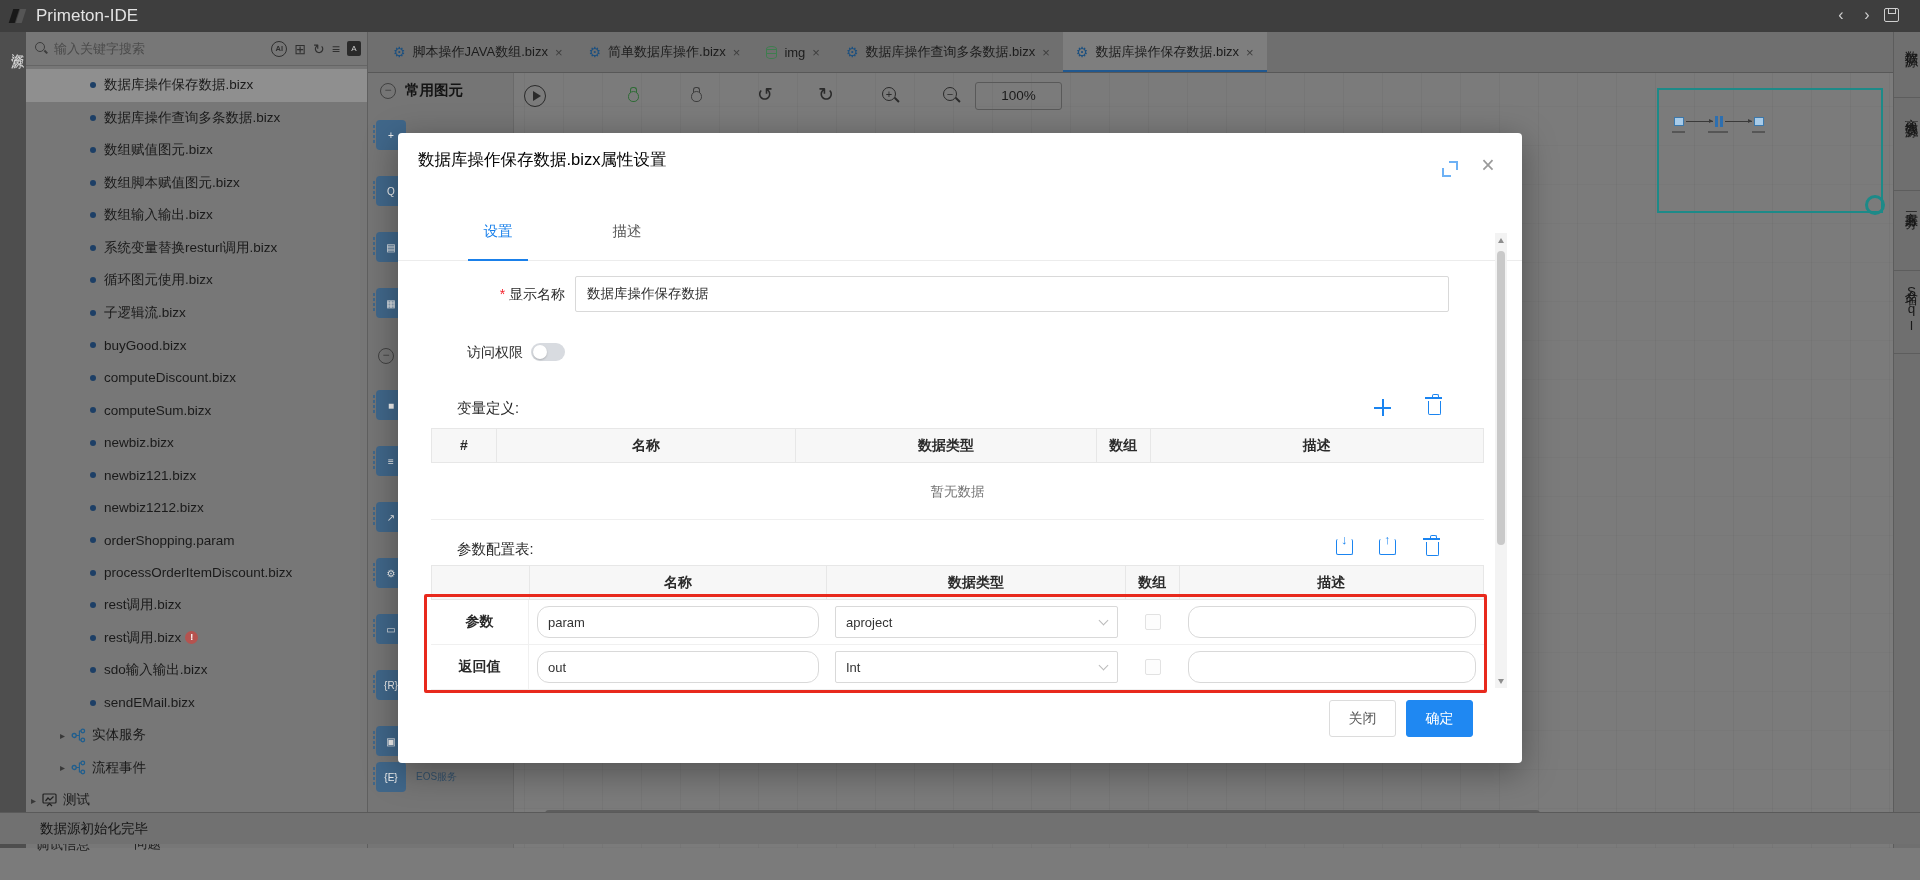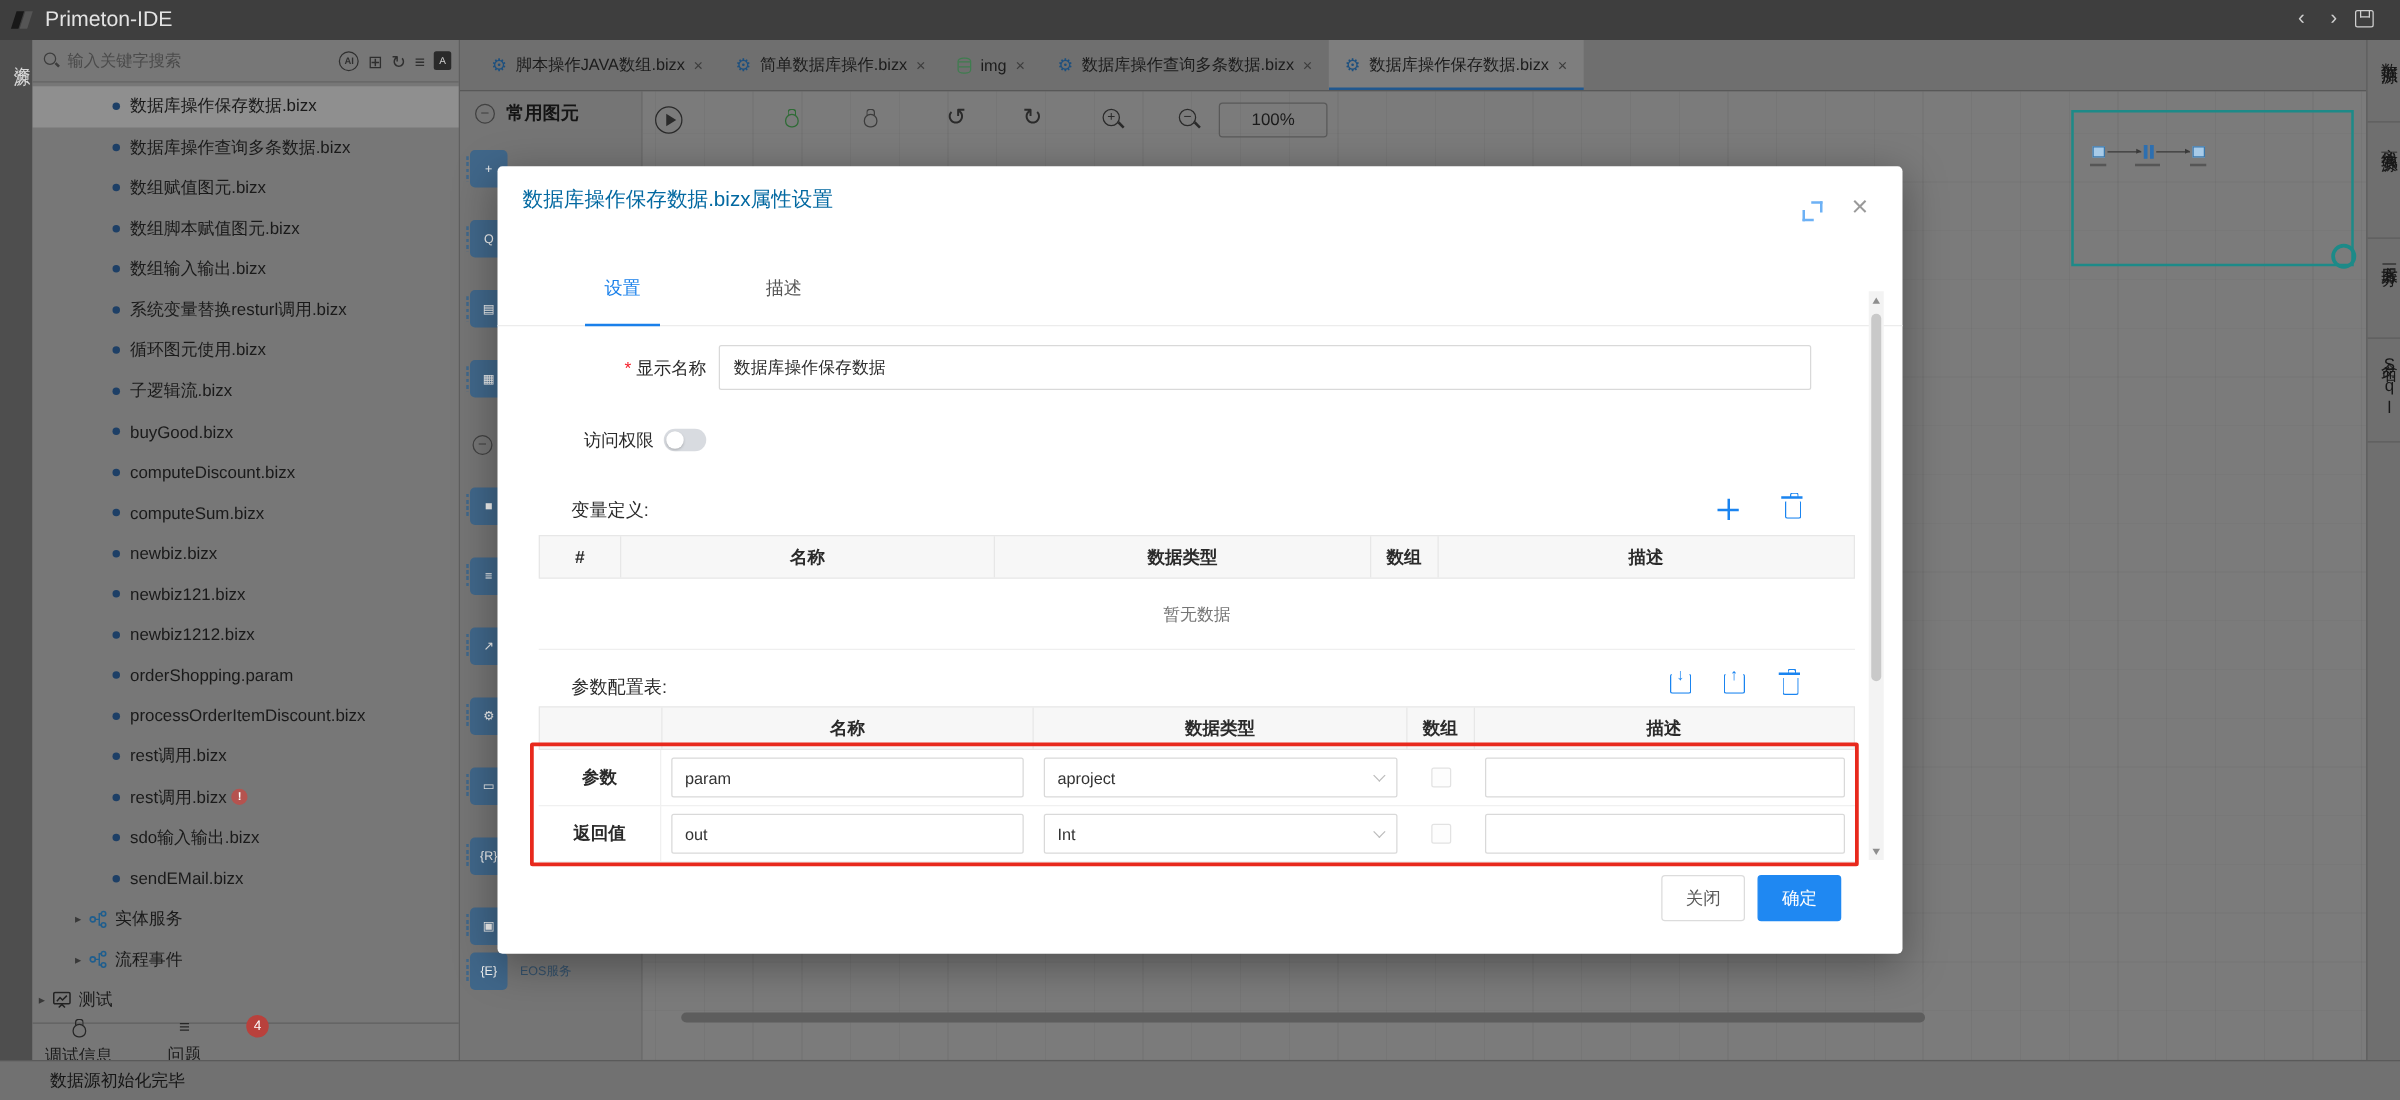--- a/index.html
+++ b/index.html
@@ -94,26 +94,26 @@
   .mlabel { position:absolute; top:41px; height:2px; background:#565656; }
   #mm-handle { position:absolute; right:-4px; bottom:-4px; width:20px; height:20px; border:3px solid #1d8a88; border-radius:50%; }
   #hscroll { position:absolute; left:177px; top:737px; width:995px; height:8px; background:#5d5d5d; border-radius:4px; }
 
   
   #right-rail { position:absolute; left:1893px; top:32px; width:27px; height:816px; background:#6f6f6f; border-left:1px solid #5c5c5c; z-index:2; }
   .rritem { position:absolute; left:0; width:100%; writing-mode:vertical-rl; text-orientation:upright; letter-spacing:2px; font-size:13.5px; color:#181818; text-align:center; }
   .rrdiv { position:absolute; left:0; width:100%; height:1px; background:#5d5d5d; }
 
   
-  #statusbar { position:absolute; left:0; top:848px; width:1920px; height:32px; background:#717171; border-top:1px solid #5a5a5a; z-index:3; }
+  #statusbar { position:absolute; left:0; top:812px; width:1920px; height:32px; background:#717171; border-top:1px solid #5a5a5a; z-index:3; }
   #status-msg { position:absolute; left:40px; line-height:31px; font-size:13.5px; color:#151515; }
 
   
   #modal { position:absolute; left:398px; top:133px; width:1124px; height:630px; background:#fff; border-radius:4px; box-shadow:0 8px 34px rgba(0,0,0,0.35); z-index:50; }
-  #dlg-title { position:absolute; left:20px; top:16px; font-size:16.5px; font-weight:500; color:#0369a1; }
+  #dlg-title { position:absolute; left:20px; top:16px; font-size:16.5px; font-weight:500; color:#000000; }
   #dlg-expand { position:absolute; left:1044px; top:28px; width:16px; height:16px; }
   #dlg-expand::before { content:''; position:absolute; right:0; top:0; width:7px; height:7px; border-top:2px solid #6db1f5; border-right:2px solid #6db1f5; }
   #dlg-expand::after { content:''; position:absolute; left:0; bottom:0; width:7px; height:7px; border-bottom:2px solid #6db1f5; border-left:2px solid #6db1f5; }
   #dlg-close { position:absolute; left:1078px; top:19px; font-size:23px; color:#9a9a9a; width:24px; text-align:center; }
   #dlg-tabs { position:absolute; left:0; top:70px; width:100%; height:58px; border-bottom:1px solid #ececec; }
   .dtab { position:absolute; top:0; width:60px; text-align:center; line-height:56px; font-size:14.5px; color:#565656; }
   .dtab.active { color:#1a80ea; }
   #dlg-ink { position:absolute; left:70px; bottom:-1px; width:60px; height:2.5px; background:#1a80ea; }
   .dlabel { font-size:14px; color:#2a2a2a; }
   .req::before { content:'* '; color:#f5222d; }
@@ -133,21 +133,21 @@
   .i-box-arrow { width:17px; height:16px; border:1.6px solid #1a84f0; border-top:none; border-radius:2px; margin-top:3px; }
   .i-box-arrow i { position:absolute; left:4px; top:-6px; font-style:normal; font-size:13px; color:#1a84f0; line-height:13px; }
   .dtable { position:absolute; left:33px; width:1053px; }
   .thead { display:flex; background:#f7f7f7; border:1px solid #e7e7e7; height:35px; }
   .th { border-right:1px solid #e7e7e7; font-size:14px; font-weight:bold; color:#2b2b2b; text-align:center; line-height:33px; }
   .th:last-child { border-right:none; }
   .empty-row { height:57px; border-bottom:1px solid #efefef; text-align:center; line-height:57px; font-size:13.5px; color:#757575; }
   .prow { display:flex; height:45px; border-bottom:1px solid #f0f0f0; }
   .pcell { display:flex; align-items:center; justify-content:center; }
   .pcell.kind { font-size:14px; color:#2a2a2a; border-right:1px solid #f0f0f0;font-weight:bold; }
-  .cell-input { width:calc(100% - 16px); height:32px; border:1px solid #d9d9d9; border-radius:2px; padding:0 10px; font-size:13px; color:#333; font-family:inherit; outline:none; background:#fff; }
+  .cell-input { width:calc(100% - 16px); height:32px; border:1px solid #d9d9d9; border-radius:12px; padding:0 10px; font-size:13px; color:#333; font-family:inherit; outline:none; background:#fff; }
   .cell-select { width:calc(100% - 16px); height:32px; border:1px solid #d9d9d9; border-radius:2px; padding:0 10px; font-size:13px; color:#333; display:flex; align-items:center; justify-content:space-between; background:#fff; }
   .chev { width:7px; height:7px; border-right:1.6px solid #bbb; border-bottom:1.6px solid #bbb; transform:rotate(45deg); margin-top:-4px; }
   .checkbox { width:16px; height:16px; border:1px solid #e2e2e2; border-radius:2px; background:#fdfdfd; }
   #red-rect { position:absolute; left:26px; top:461px; width:1063px; height:99px; border:3px solid #e8291d; border-radius:2px; z-index:5; pointer-events:none; }
   #dlg-scrollbar { position:absolute; left:1097px; top:100px; width:12px; height:455px; background:#f3f3f3; }
   .sb-arrow { position:absolute; left:0; width:12px; height:14px; }
   .sb-arrow::after { content:''; position:absolute; left:3px; }
   .sb-up::after { top:5px; border-bottom:5px solid #8e8e8e; border-left:3.5px solid transparent; border-right:3.5px solid transparent; }
   .sb-down { bottom:0; } .sb-down::after { top:5px; border-top:5px solid #8e8e8e; border-left:3.5px solid transparent; border-right:3.5px solid transparent; }
   #dlg-sb-thumb { position:absolute; left:2px; top:18px; width:8px; height:294px; background:#c9c9c9; border-radius:5px; }

